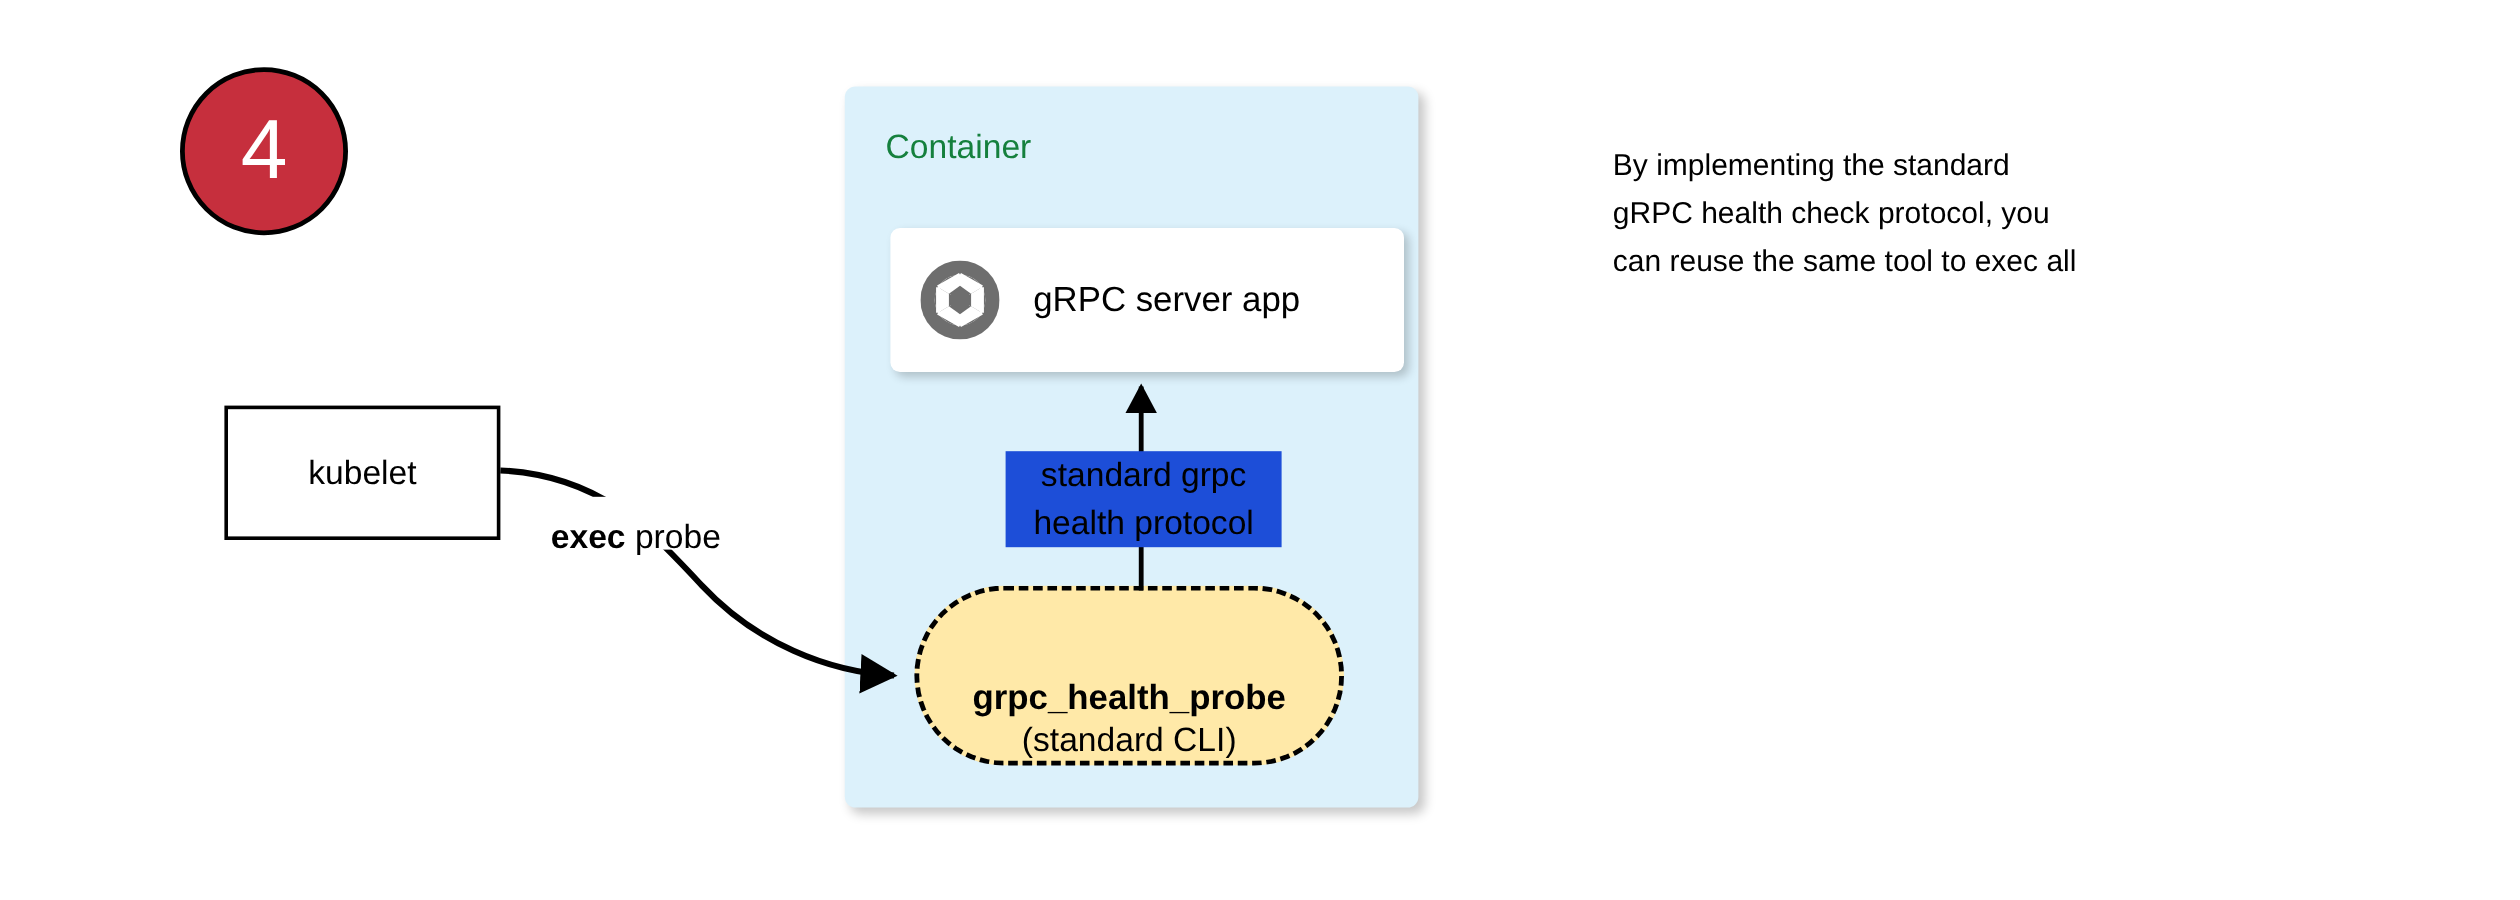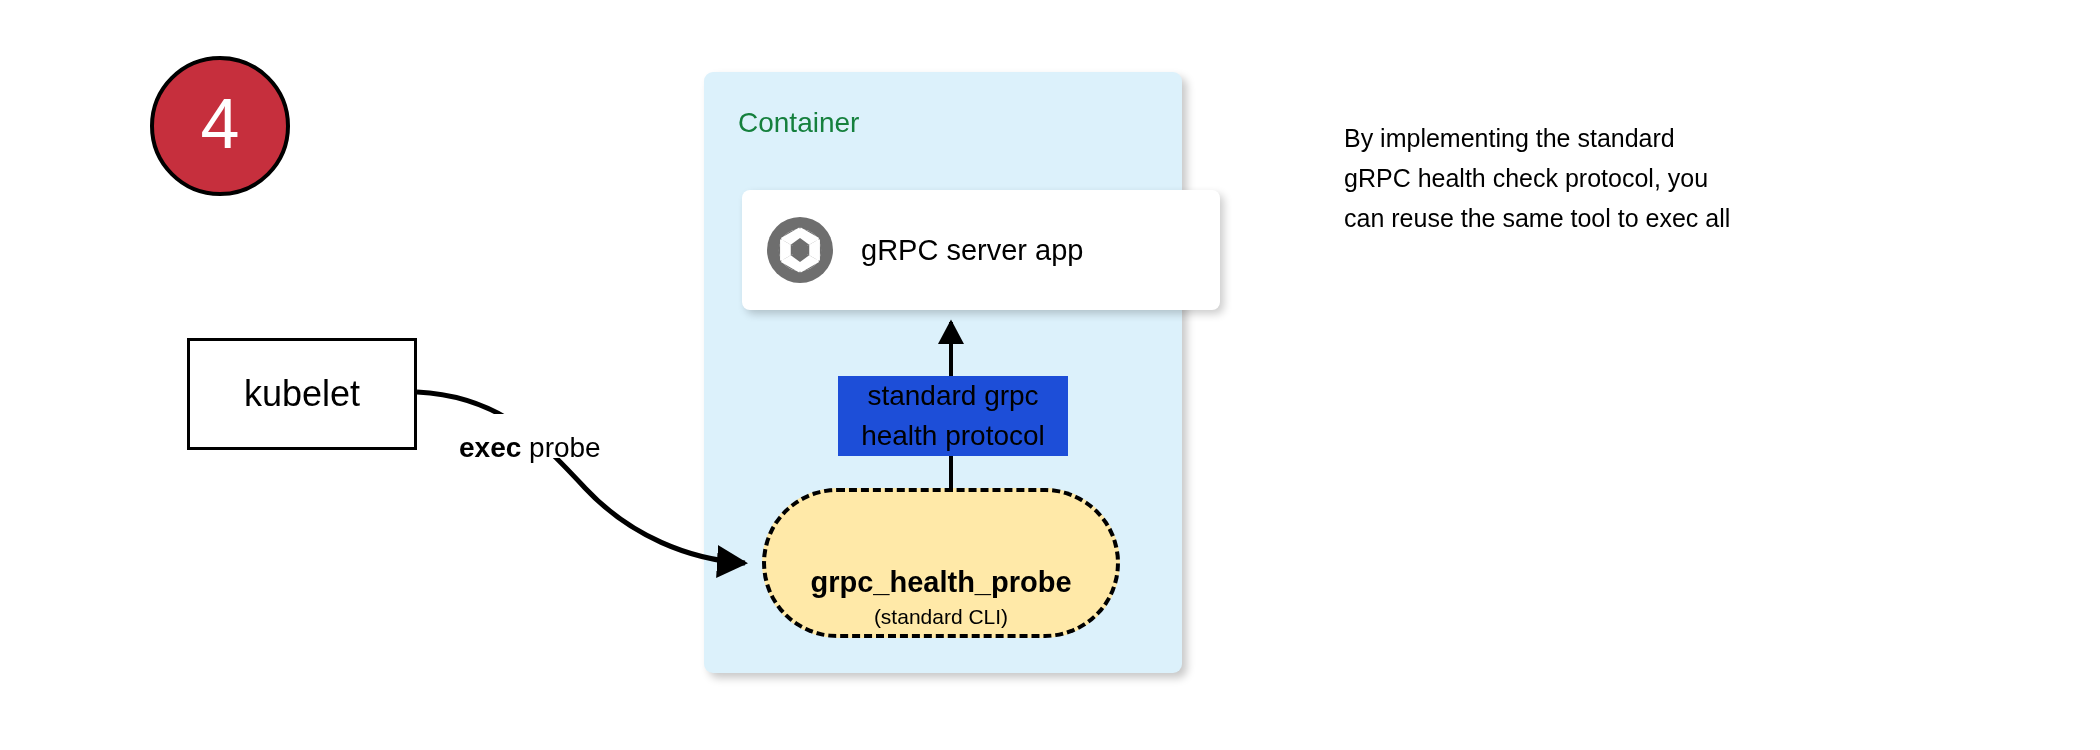--- a/index.html
+++ b/index.html
@@ -65,21 +65,21 @@
     line-height: 34px;
     color: #15803d;
     white-space: nowrap;
   }
 
   
   .server-card {
     position: absolute;
     left: 742px;
     top: 190px;
-    width: 478px;
+    width: 428px;
     height: 120px;
     background: #ffffff;
     border-radius: 8px;
     box-shadow: 4px 4px 8px rgba(0,0,0,0.20);
     display: flex;
     align-items: center;
     box-sizing: border-box;
     padding-left: 25px;
     text-align: right;
   }
@@ -113,41 +113,41 @@
     align-items: center;
     justify-content: flex-end;
   }
   .probe-title {
     font-size: 29px;
     line-height: 36px;
     font-weight: bold;
     white-space: nowrap;
   }
   .probe-subtitle {
-    font-size: 21px;
+    font-size: 28px;
     line-height: 34px;
     white-space: nowrap;
   }
 
   
   .kubelet-box {
     position: absolute;
     left: 187px;
     top: 338px;
     width: 230px;
     height: 112px;
     background: #ffffff;
     border: 3px solid #000000;
     box-sizing: border-box;
     display: flex;
     align-items: center;
     justify-content: center;
   }
   .kubelet-label {
-    font-size: 36px;
+    font-size: 28px;
     line-height: 34px;
     white-space: nowrap;
   }
 
   
   .exec-probe-label {
     position: absolute;
     left: 459px;
     top: 419px;
     font-size: 28px;

